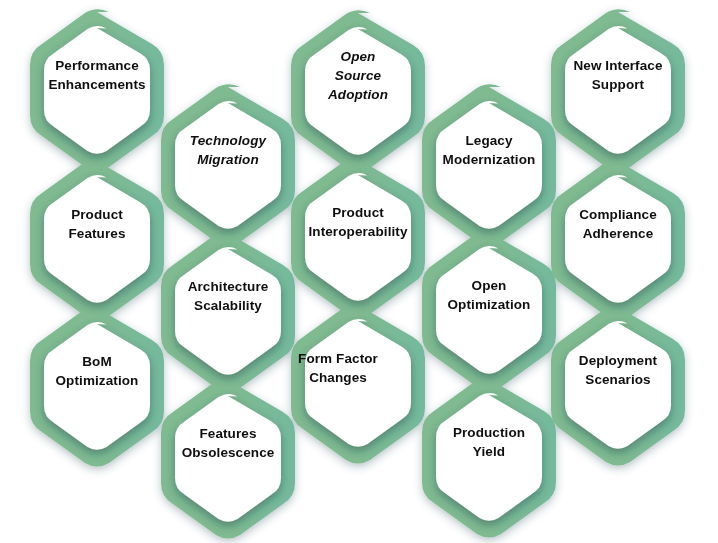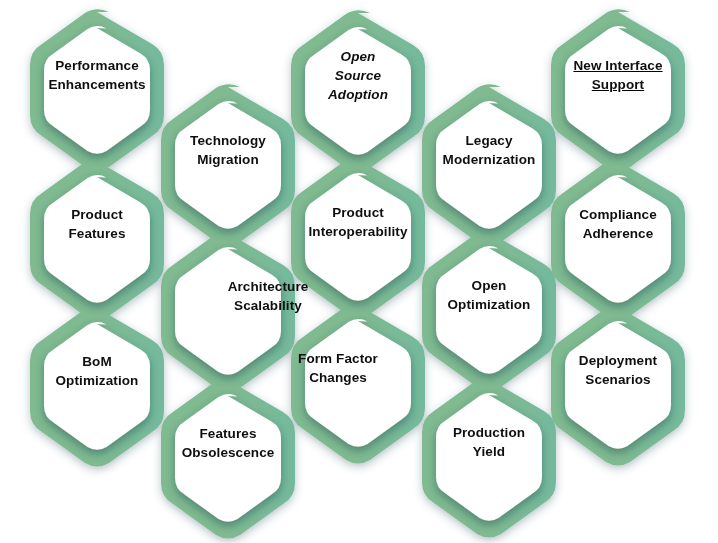--- a/index.html
+++ b/index.html
@@ -195,26 +195,26 @@
     <div class="hex-cell" style="left: 97px; top: 239px;">
       <span class="hex-label">Product
 Features</span>
     </div>
 
     <div class="hex-cell" style="left: 97px; top: 386px;">
       <span class="hex-label">BoM
 Optimization</span>
     </div>
 
-    <div class="hex-cell" style="left: 228px; top: 165px;">
+    <div class="hex-cell" style="left: 228px; top: 165px; font-style: italic;">
       <span class="hex-label">Technology
 Migration</span>
     </div>
 
-    <div class="hex-cell" style="left: 228px; top: 311px; padding-left: 40px;">
+    <div class="hex-cell" style="left: 228px; top: 311px;">
       <span class="hex-label">Architecture
 Scalability</span>
     </div>
 
     <div class="hex-cell" style="left: 228px; top: 458px;">
       <span class="hex-label">Features
 Obsolescence</span>
     </div>
 
     <div class="hex-cell three-line" style="left: 358px; top: 91px;">
@@ -241,21 +241,21 @@
     <div class="hex-cell" style="left: 489px; top: 310px;">
       <span class="hex-label">Open
 Optimization</span>
     </div>
 
     <div class="hex-cell" style="left: 489px; top: 457px;">
       <span class="hex-label">Production
 Yield</span>
     </div>
 
-    <div class="hex-cell" style="left: 618px; top: 90px; text-decoration: underline;">
+    <div class="hex-cell" style="left: 618px; top: 90px;">
       <span class="hex-label">New Interface
 Support</span>
     </div>
 
     <div class="hex-cell" style="left: 618px; top: 239px;">
       <span class="hex-label">Compliance
 Adherence</span>
     </div>
 
     <div class="hex-cell" style="left: 618px; top: 385px;">

